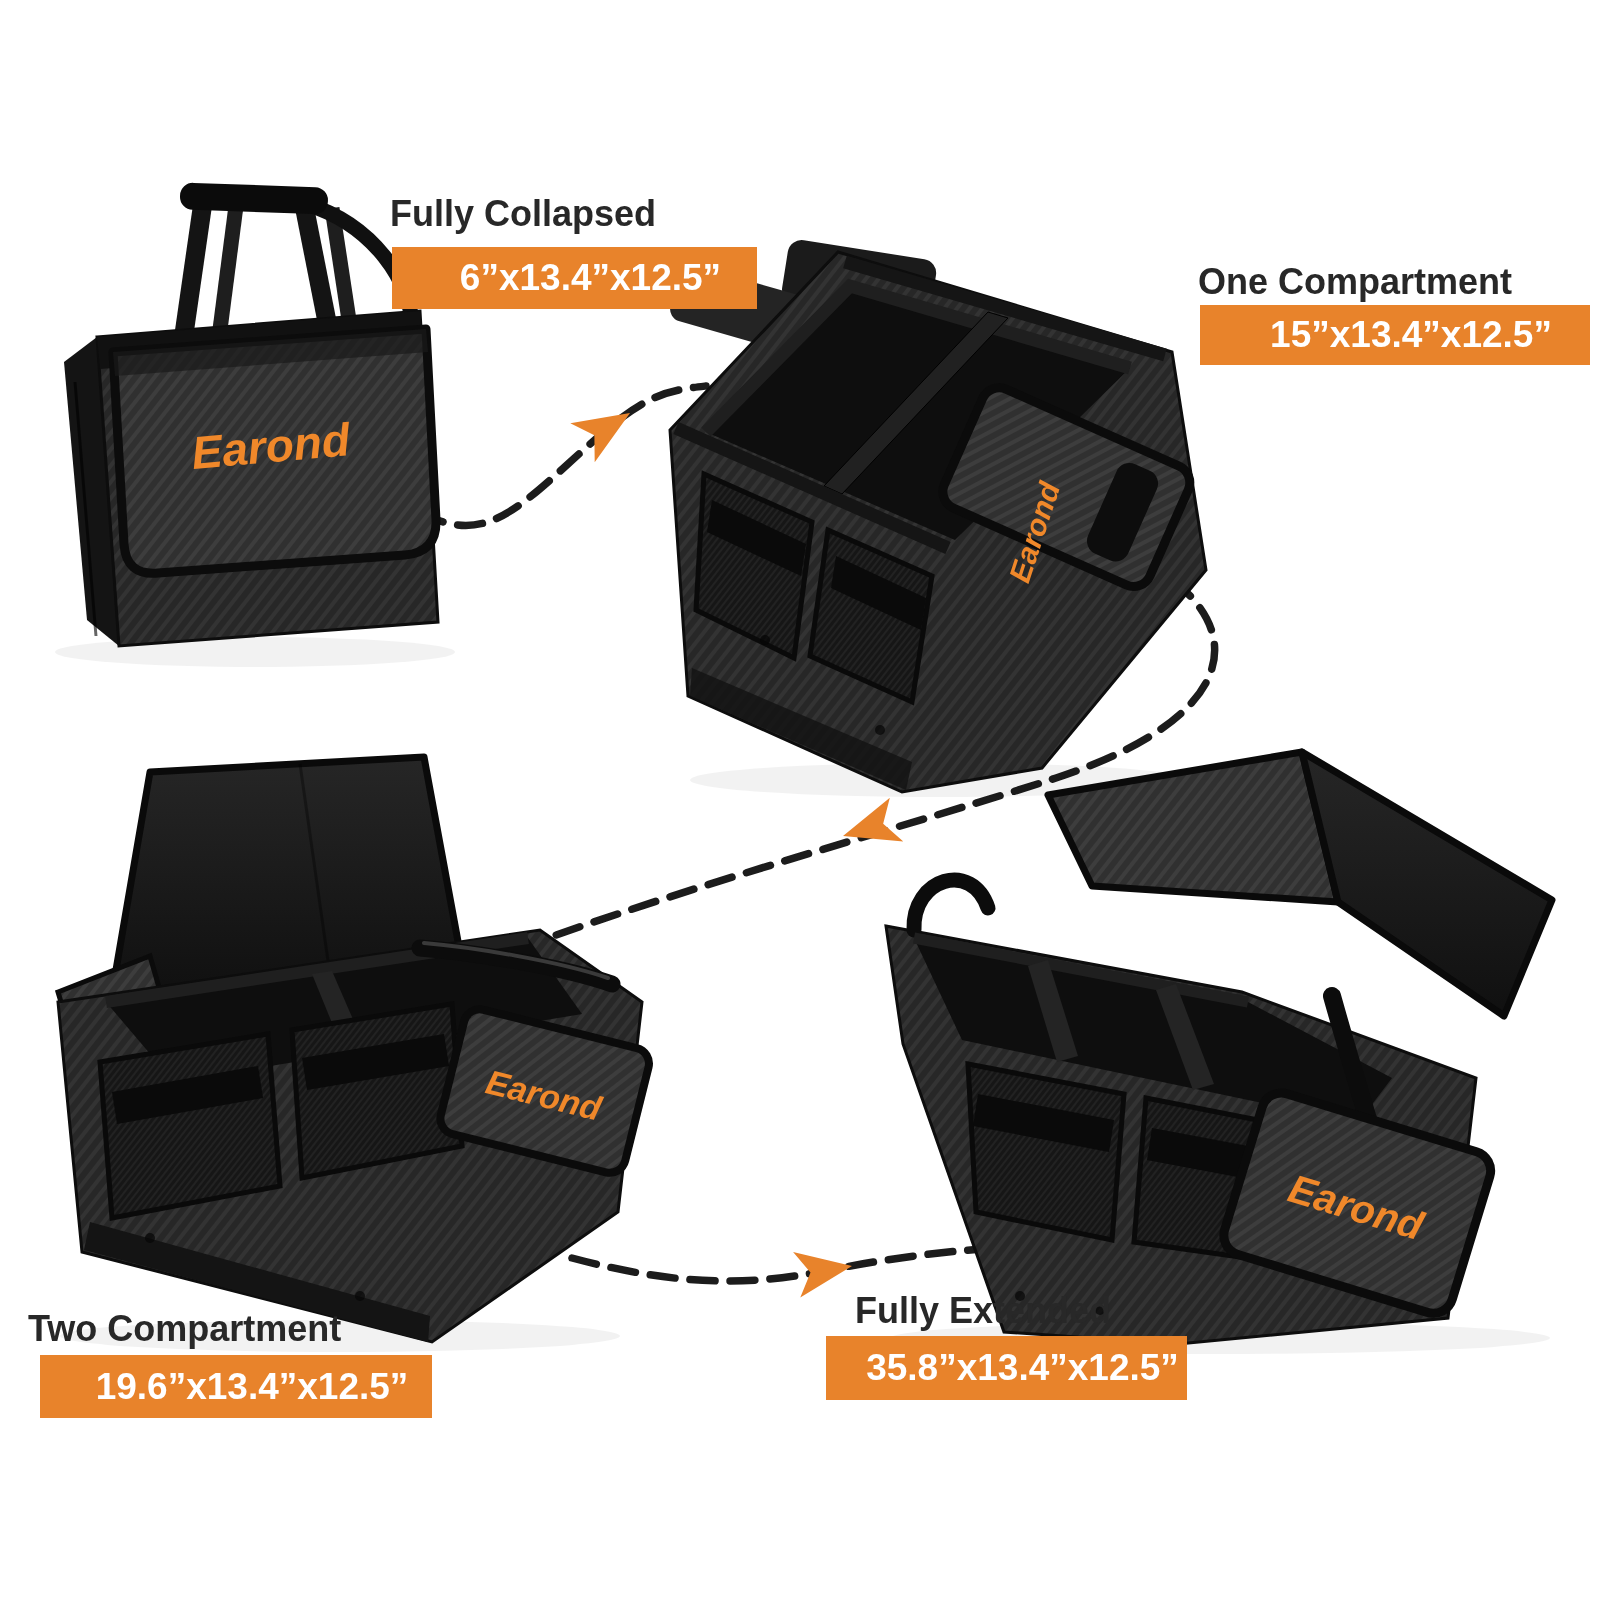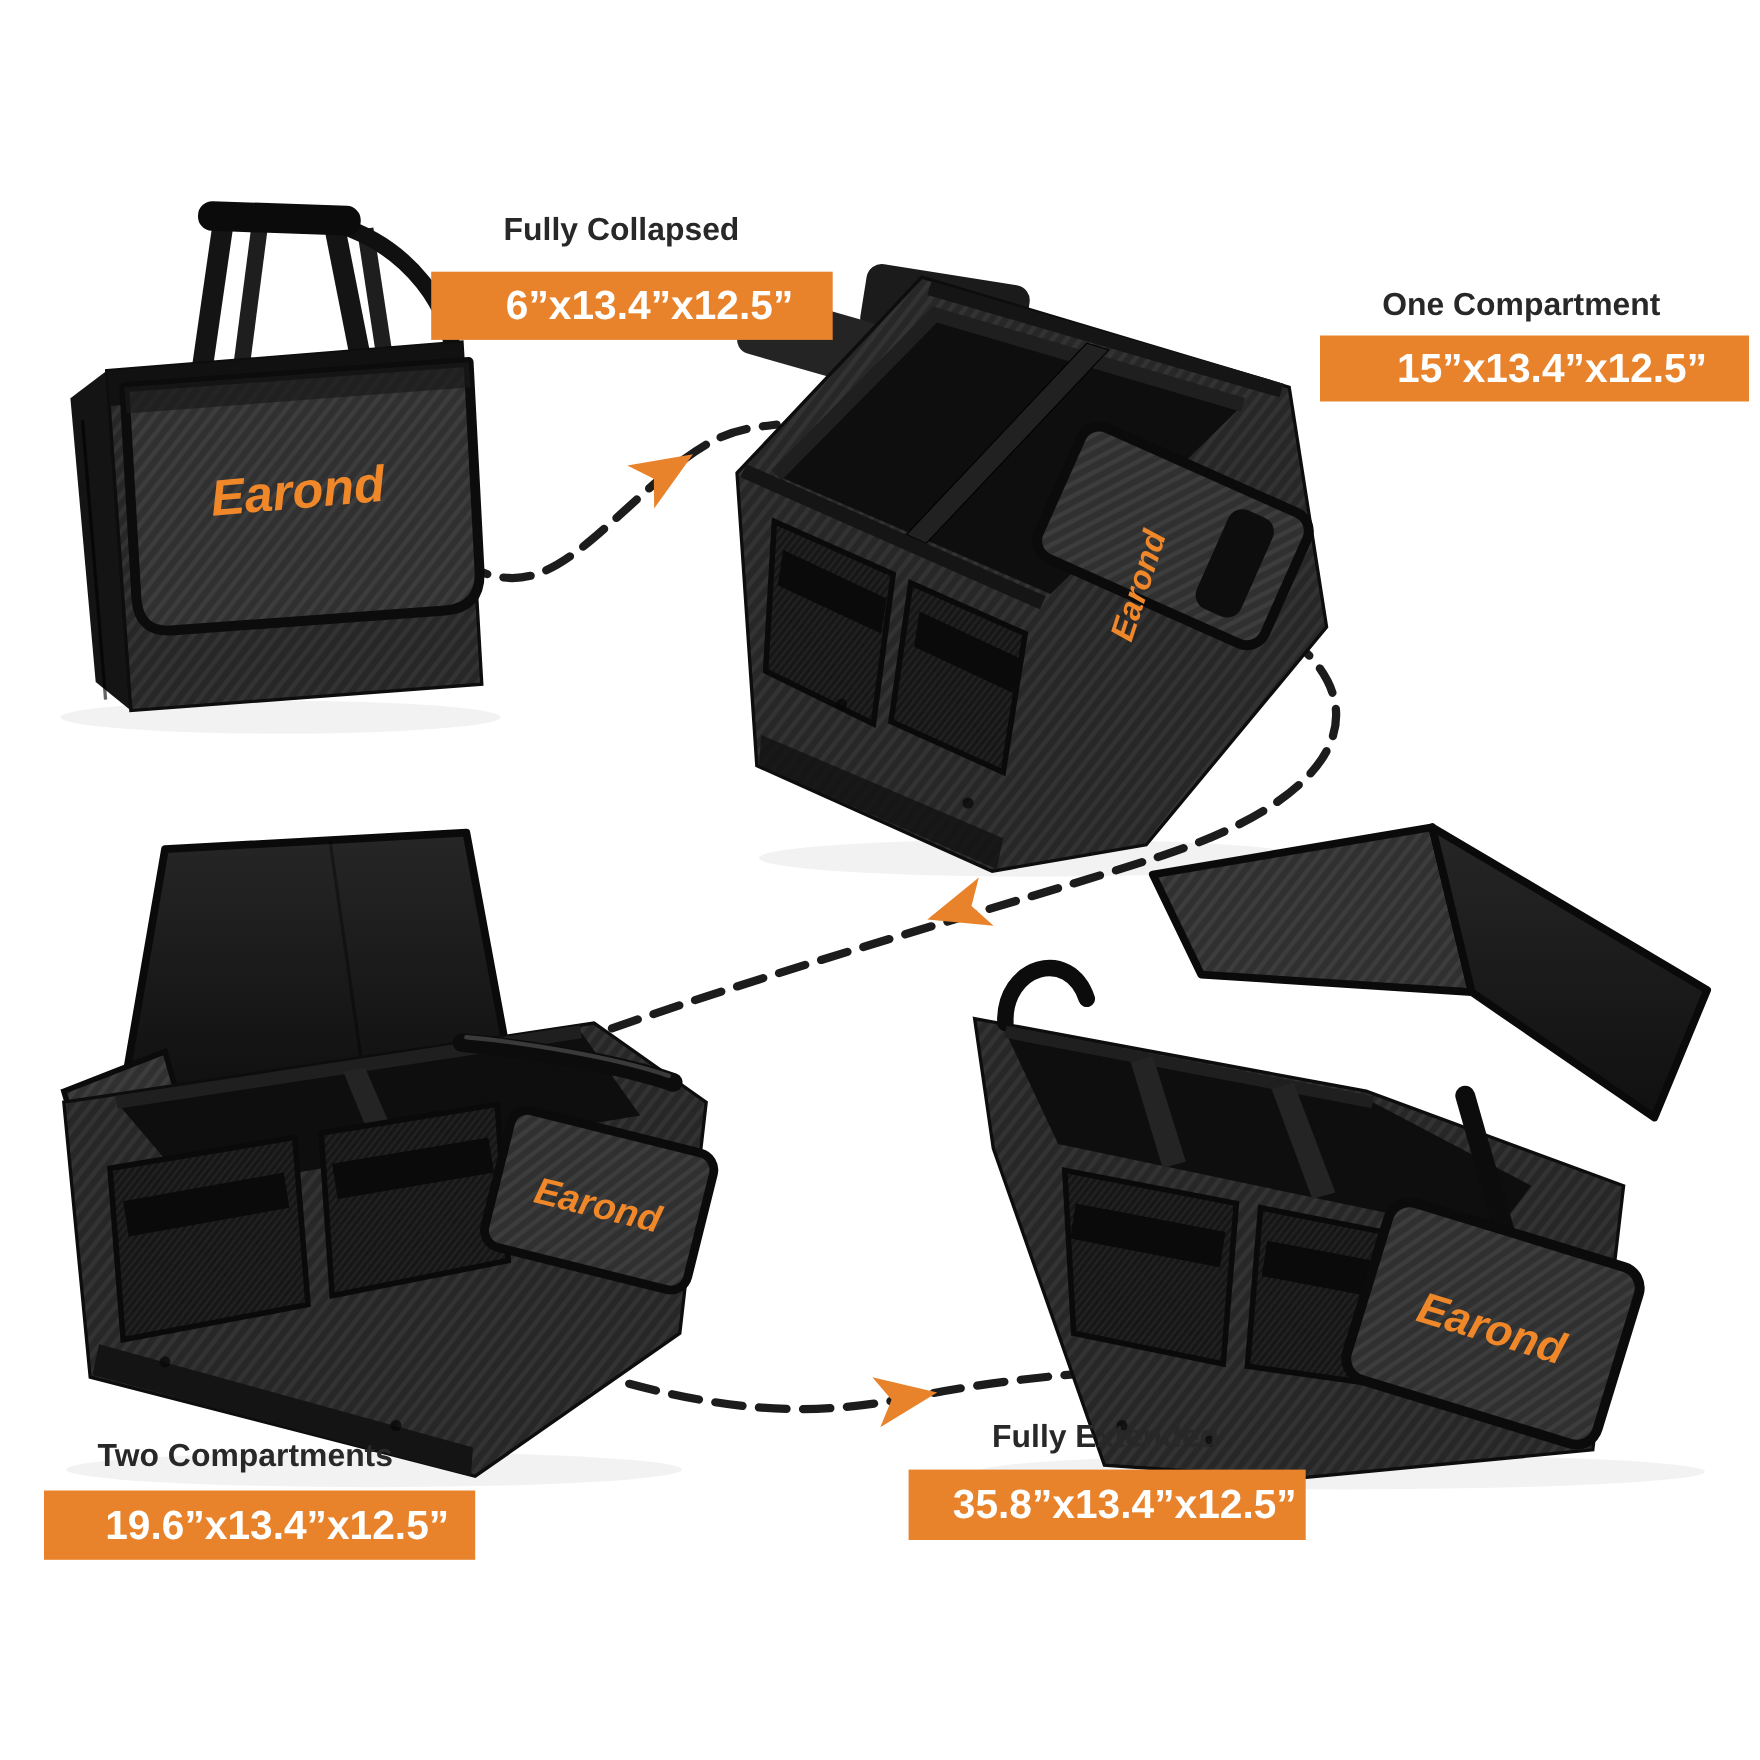--- a/index.html
+++ b/index.html
@@ -10,22 +10,22 @@
     --logo-orange:#F0882A;
   }
   html,body{margin:0;padding:0;background:#fff;}
   .stage{
     position:relative;width:1600px;height:1600px;
     background:var(--background);overflow:hidden;
     font-family:"Liberation Sans",sans-serif;
   }
   .art{position:absolute;left:0;top:0;}
   .heading{
-    position:absolute;font-weight:700;font-size:29px;line-height:1.1;
-    color:var(--heading-color);text-align:center;white-space:nowrap;
+    position:absolute;font-weight:700;font-size:36px;line-height:1.1;
+    color:var(--heading-color);text-align:left;white-space:nowrap;
   }
   .badge{
     position:absolute;background:var(--accent);color:var(--badge-text-color);
     font-weight:700;font-size:37px;display:flex;align-items:center;
     justify-content:center;white-space:nowrap;padding-left:32px;
   }
   #h1{left:390px;top:194px;width:350px;}
   #b1{left:392px;top:247px;width:333px;height:62px;}
   #h2{left:1198px;top:262px;width:370px;}
   #b2{left:1200px;top:305px;width:358px;height:60px;}
@@ -164,18 +164,18 @@
       </g>
     </g>
   </svg>
 
   <div id="h1" class="heading">Fully Collapsed</div>
   <div id="b1" class="badge">6”x13.4”x12.5”</div>
 
   <div id="h2" class="heading">One Compartment</div>
   <div id="b2" class="badge">15”x13.4”x12.5”</div>
 
-  <div id="h3" class="heading">Two Compartments</div>
+  <div id="h3" class="heading">Two Compartment</div>
   <div id="b3" class="badge">19.6”x13.4”x12.5”</div>
 
   <div id="h4" class="heading">Fully Extended</div>
   <div id="b4" class="badge">35.8”x13.4”x12.5”</div>
 </div>
 
 </body></html>

